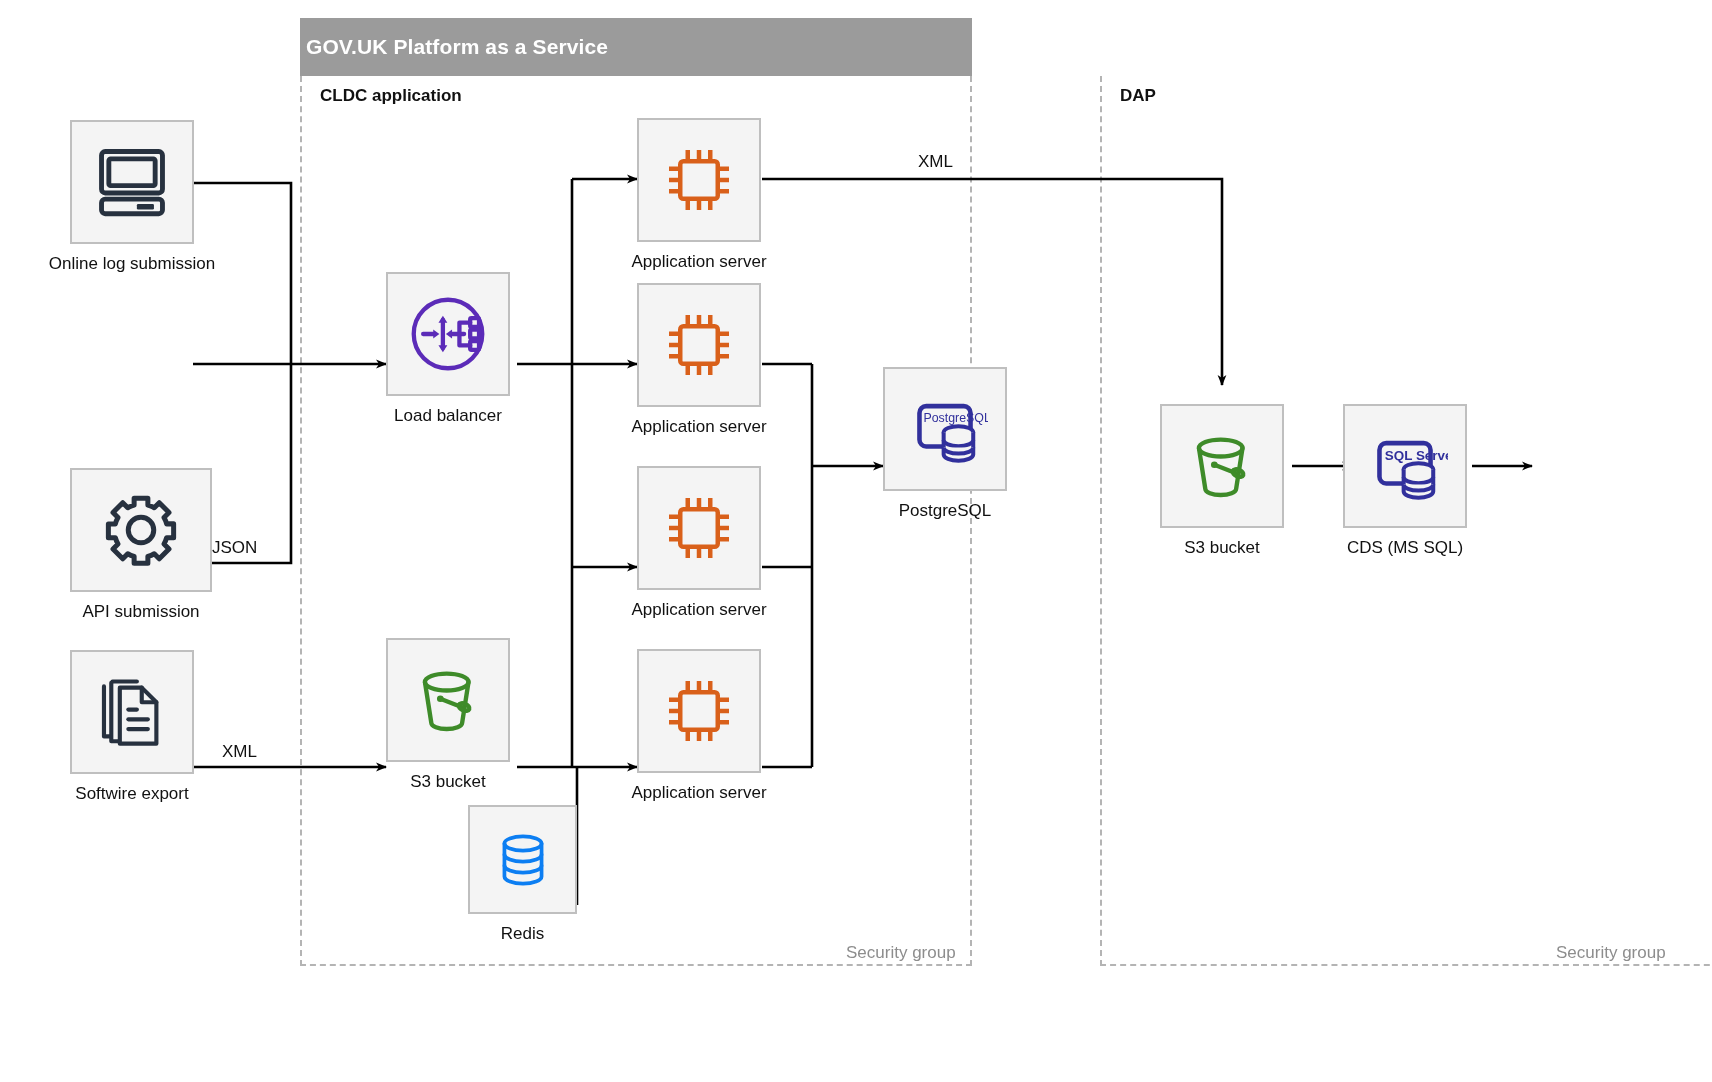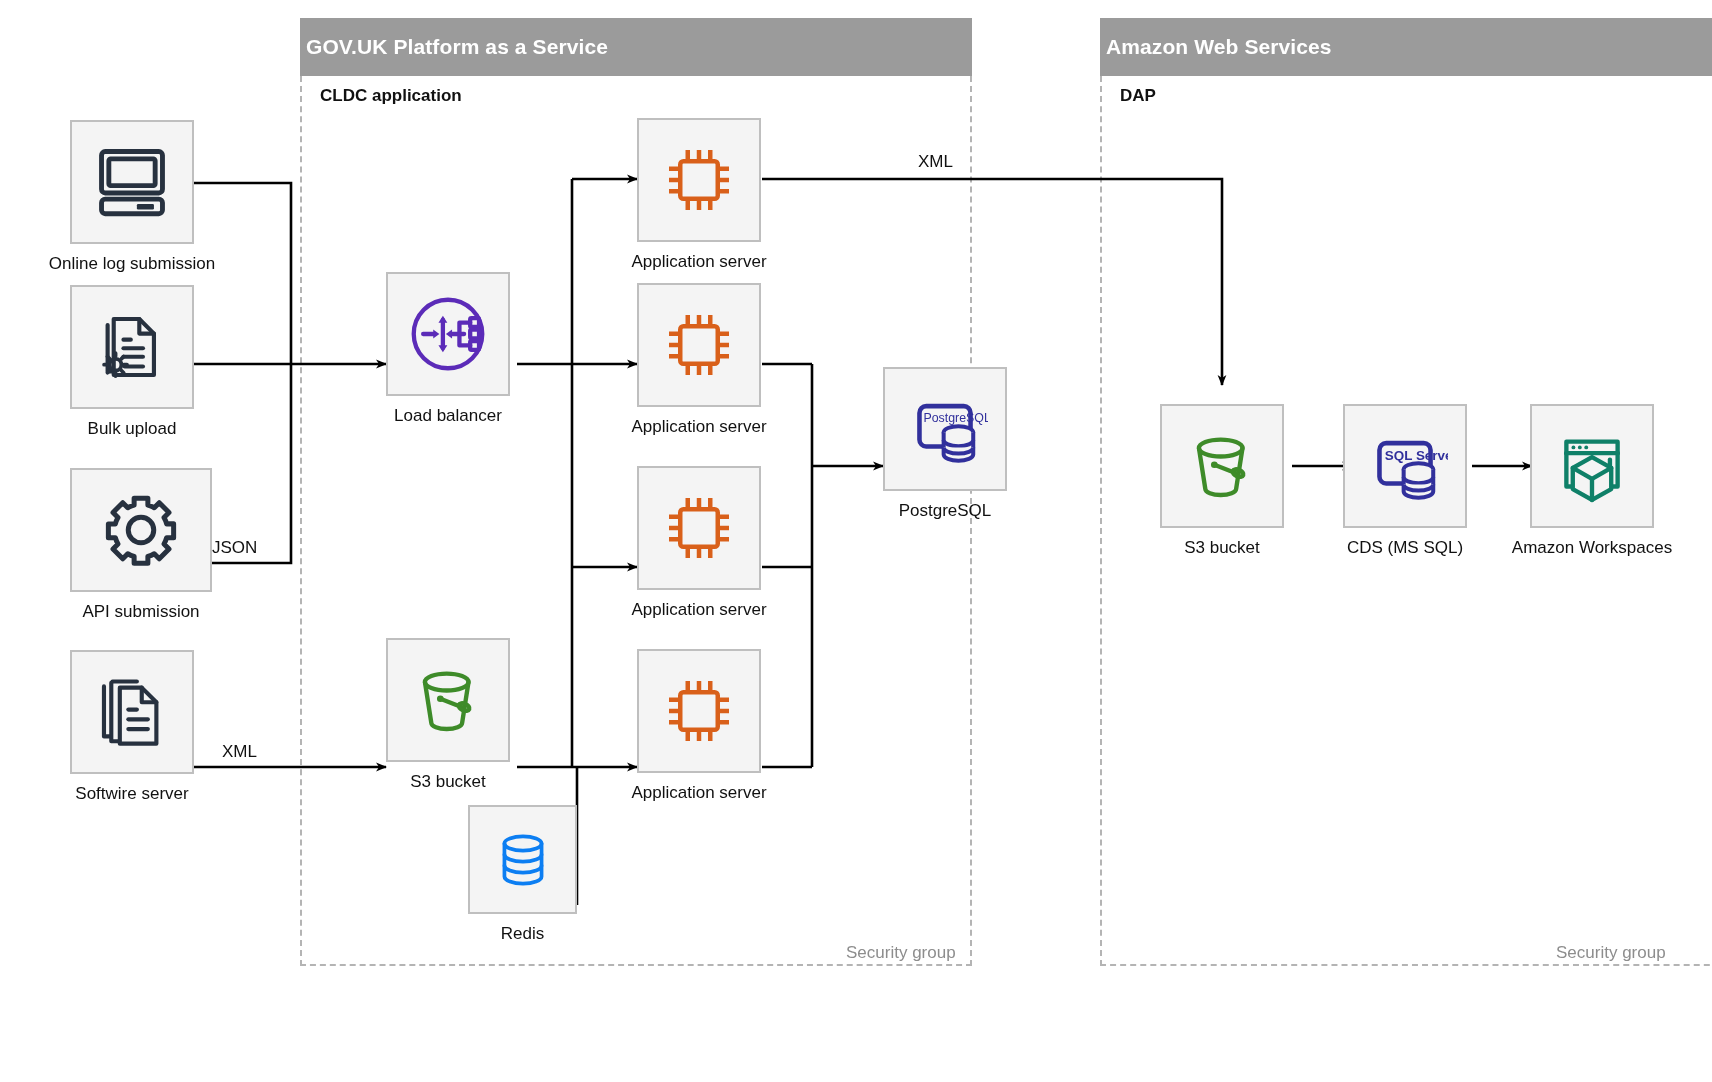--- a/index.html
+++ b/index.html
@@ -31,23 +31,20 @@
 
 <div id="stage">
 
   <div class="group-header" style="left:300px;top:18px;width:672px;height:58px;">
     <span>GOV.UK Platform as a Service</span>
   </div>
   <div class="dashed-box" style="left:300px;top:76px;width:672px;height:890px;border-top:none;"></div>
   <div class="zone-label" style="left:320px;top:86px;">CLDC application</div>
   <div class="sec-label" style="left:846px;top:943px;">Security group</div>
 
-  <div class="group-header" style="left:1100px;top:18px;width:612px;height:58px;">
-    <span>Amazon Web Services</span>
-  </div>
   <div class="dashed-box" style="left:1100px;top:76px;width:640px;height:890px;border-top:none;border-right:none;"></div>
   <div class="zone-label" style="left:1120px;top:86px;">DAP</div>
   <div class="sec-label" style="left:1556px;top:943px;">Security group</div>
 
   <svg id="wires" viewBox="0 0 1712 1082">
     <defs>
       <marker id="arrow" markerWidth="12" markerHeight="12" refX="10" refY="5" orient="auto" markerUnits="userSpaceOnUse">
         <path d="M0,0.6 L11,5 L0,9.4 L3,5 Z" fill="#000"></path>
       </marker>
     </defs>
@@ -95,39 +92,20 @@
       <svg width="78" height="78" viewBox="0 0 64 64" fill="none" stroke="#27313f" stroke-width="4" stroke-linejoin="round" stroke-linecap="round">
         <rect x="7" y="7" width="50" height="34" rx="3"></rect>
         <rect x="13" y="13" width="38" height="22" rx="1.5"></rect>
         <rect x="7" y="46" width="50" height="12" rx="3"></rect>
         <rect x="36" y="50" width="14" height="4.5" rx="1" fill="#27313f" stroke="none"></rect>
       </svg>
     </div>
     <div class="node-label" style="top:134px;">Online log submission</div>
   </div>
 
-  <div class="node" style="left:70px;top:285px;width:124px;height:124px;">
-    <div class="tile">
-      <svg width="78" height="78" viewBox="0 0 64 64" fill="none" stroke="#27313f" stroke-width="3.4" stroke-linejoin="round" stroke-linecap="round">
-        <path d="M17 9 H38 L50 21 V55 H17 Z"></path>
-        <path d="M38 9 V21 H50"></path>
-        <path d="M12 14 V52 H17"></path>
-        <path d="M25 26 H31"></path>
-        <path d="M25 33 H41"></path>
-        <path d="M25 40 H41"></path>
-        <path d="M26 48 H41"></path>
-        <g transform="translate(18.5,46.5) scale(0.92)" stroke-width="3.4">
-          <circle cx="0" cy="0" r="5.2"></circle>
-          <path d="M0,-10.2 V-7.4 M0,10.2 V7.4 M-10.2,0 H-7.4 M10.2,0 H7.4
-                   M-7.2,-7.2 L-5.2,-5.2 M7.2,7.2 L5.2,5.2 M7.2,-7.2 L5.2,-5.2 M-7.2,7.2 L-5.2,5.2"></path>
-        </g>
-      </svg>
-    </div>
-    <div class="node-label" style="top:134px;">Bulk upload</div>
-  </div>
 
   <div class="node" style="left:70px;top:468px;width:142px;height:124px;">
     <div class="tile">
       <svg width="80" height="80" viewBox="0 0 64 64" fill="none" stroke="#27313f" stroke-width="4" stroke-linejoin="round" stroke-linecap="round">
         <path d="M37.5 6.5 h-11 v5.6 a20.4 20.4 0 0 0-5.1 2.1 l-4-4 -7.8 7.8 4 4
                  a20.4 20.4 0 0 0-2.1 5.1 H5.9 v11 h5.6 a20.4 20.4 0 0 0 2.1 5.1 l-4 4 7.8 7.8 4-4
                  a20.4 20.4 0 0 0 5.1 2.1 v5.6 h11 v-5.6 a20.4 20.4 0 0 0 5.1-2.1 l4 4 7.8-7.8 -4-4
                  a20.4 20.4 0 0 0 2.1-5.1 h5.6 v-11 h-5.6 a20.4 20.4 0 0 0-2.1-5.1 l4-4 -7.8-7.8 -4 4
                  a20.4 20.4 0 0 0-5.1-2.1 z"></path>
         <circle cx="32" cy="32" r="10.2"></circle>
@@ -142,21 +120,21 @@
         <path d="M9 11 V52 H14"></path>
         <path d="M16 7 H36"></path>
         <path d="M15 8 V56 H21"></path>
         <path d="M22 12 H40 L52 24 V58 H22 Z"></path>
         <path d="M40 12 V24 H52"></path>
         <path d="M29 30 H36"></path>
         <path d="M29 38 H45"></path>
         <path d="M29 46 H45"></path>
       </svg>
     </div>
-    <div class="node-label" style="top:134px;">Softwire server</div>
+    <div class="node-label" style="top:134px;">Softwire export</div>
   </div>
 
   <div class="node" style="left:386px;top:272px;width:124px;height:124px;">
     <div class="tile">
       <svg width="86" height="86" viewBox="0 0 64 64" fill="none" stroke="#5b2bb8" stroke-width="3.2" stroke-linejoin="round" stroke-linecap="round">
         <circle cx="32" cy="32" r="25.5"></circle>
 
         <path d="M13.5 32 H21.5"></path>
         <path d="M21 28.6 L25.6 32 L21 35.4 Z" fill="#5b2bb8" stroke="none"></path>
 
@@ -284,32 +262,14 @@
           <ellipse cx="42" cy="34.5" rx="11" ry="4.6"></ellipse>
           <path d="M31 34.5 V51 a11 4.6 0 0 0 22 0 V34.5" fill="#f4f4f4"></path>
           <path d="M31 40.2 a11 4.6 0 0 0 22 0"></path>
           <path d="M31 45.7 a11 4.6 0 0 0 22 0"></path>
         </g>
       </svg>
     </div>
     <div class="node-label" style="top:134px;">CDS (MS SQL)</div>
   </div>
 
-  <div class="node" style="left:1530px;top:404px;width:124px;height:124px;">
-    <div class="tile">
-      <svg width="82" height="82" viewBox="0 0 64 64" fill="none" stroke="#0f8068" stroke-width="3.4" stroke-linejoin="round" stroke-linecap="round">
-        <path d="M12 22 V13 h40 v9"></path>
-        <path d="M12 22 V48 h6"></path>
-        <path d="M52 22 V48 h-6"></path>
-        <path d="M12 22 H52"></path>
-        <path d="M46 27 V43"></path>
-        <circle cx="17.5" cy="17.5" r="1.5" fill="#0f8068" stroke="none"></circle>
-        <circle cx="22.5" cy="17.5" r="1.5" fill="#0f8068" stroke="none"></circle>
-        <circle cx="27.5" cy="17.5" r="1.5" fill="#0f8068" stroke="none"></circle>
-        <path d="M32 25 L47 33.5 V50 L32 58.5 L17 50 V33.5 Z" fill="#f4f4f4"></path>
-        <path d="M17 33.5 L32 42 L47 33.5"></path>
-        <path d="M32 42 V58.5"></path>
-      </svg>
-    </div>
-    <div class="node-label" style="top:134px;">Amazon Workspaces</div>
-  </div>
 
 </div>
 
 </body></html>

